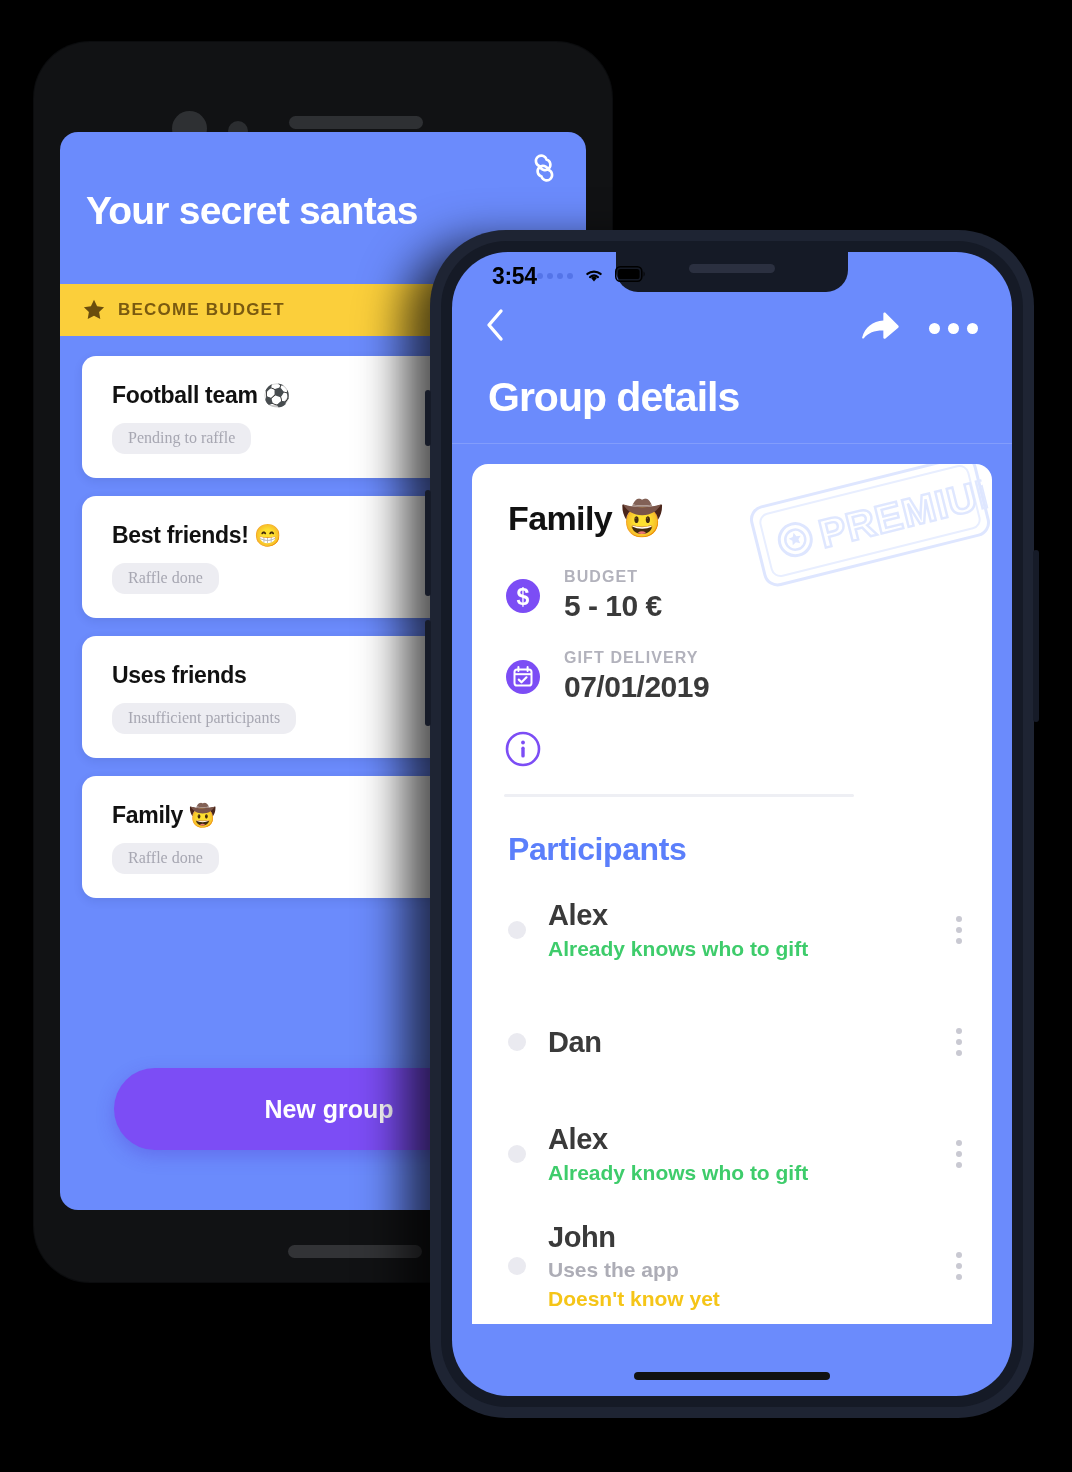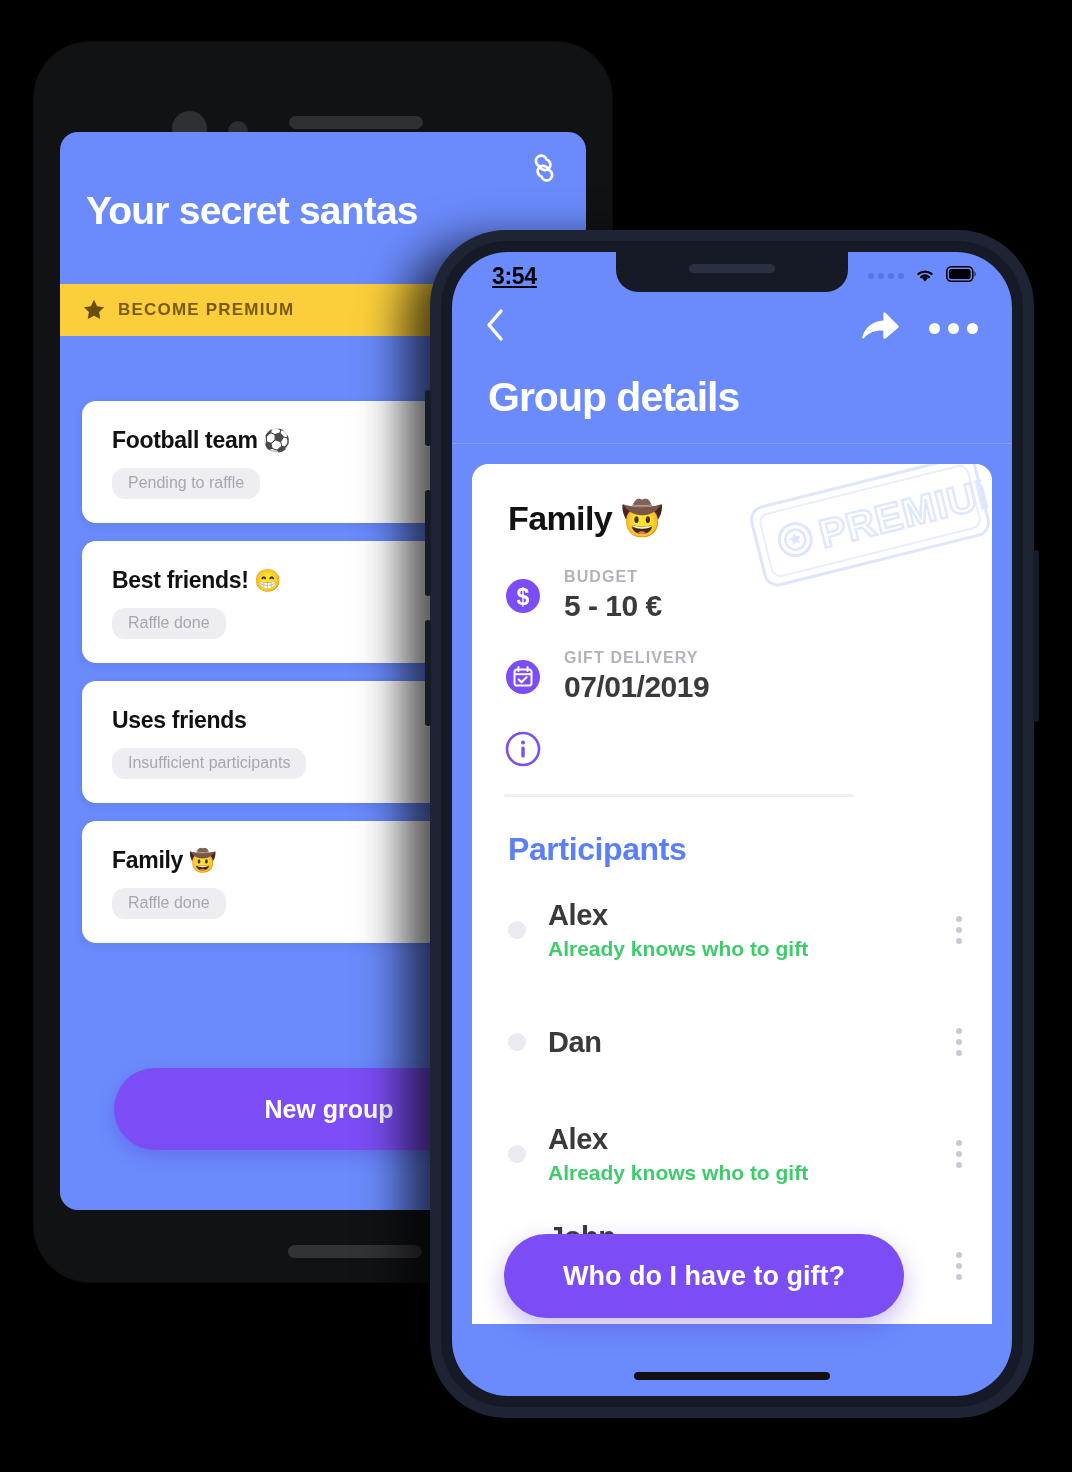--- a/index.html
+++ b/index.html
@@ -40,35 +40,36 @@
     white-space:nowrap;
   }
   .premium-banner {
     position:absolute; left:0; top:152px; width:526px; height:52px;
     background:#FBCF3B; display:flex; align-items:center; padding-left:22px; gap:12px;
   }
   .premium-banner .star { width:24px; height:24px; flex:none; }
   .premium-banner .pb-label {
     font-size:17px; font-weight:bold; letter-spacing:1.2px; color:#7A5A10;
   }
-  .group-list { position:absolute; left:0; top:224px; width:526px;margin-top:45px; }
+  .group-list { position:absolute; left:0; top:224px; width:526px; }
   .group-card {
     position:relative; margin:0 0 18px 22px;
     width:520px; min-height:122px;
     background:#fff; border-radius:14px;
     padding:26px 0 20px 30px;
     box-shadow:0 3px 10px rgba(20,30,80,.10);
   }
   .gc-name { font-size:23px; font-weight:bold; color:#111; letter-spacing:-0.3px; }
   .gc-name .emo { font-size:22px; }
   .gc-chip {
     display:inline-block; margin-top:14px;
     background:#EDEDF2; color:#A7A7B2;
     border-radius:13px; padding:6px 16px 7px;
     font-size:16px;
+    font-family:Liberation Serif, serif;
   }
   .new-group-btn {
     position:absolute; left:54px; top:936px;
     width:490px; height:82px;
     background:#7C4DF5; border-radius:41px;
     color:#fff; font-size:25px; font-weight:bold;
     display:flex; align-items:center; justify-content:center;
     padding-right:60px;
     box-shadow:0 6px 18px rgba(80,40,200,.28);
   }
@@ -98,22 +99,22 @@
     border-bottom-left-radius:22px; border-bottom-right-radius:22px;
     z-index:40;
   }
   .notch .speaker { position:absolute; left:50%; transform:translateX(-50%); top:12px; width:86px; height:9px; border-radius:5px; background:#2b3040; }
   .fp-btn { position:absolute; background:#161b28; border-radius:4px; }
   .fp-btn.left { left:-5px; width:6px; }
   .fp-btn.right { right:-5px; width:6px; }
 
   .statusbar {
     position:relative; height:42px; z-index:45;
-    display:flex; align-items:center; justify-content:space-between;
-    padding:6px 34px 0 40px; color:#000;text-decoration:underline;
+    display:flex; align-items:center; justify-content:flex-start;
+    padding:6px 34px 0 40px; color:#000;
   }
   .sb-time { font-size:23px; font-weight:bold; letter-spacing:-0.3px; }
   .sb-right { display:flex; align-items:center; gap:9px; }
   .sb-dots { display:flex; gap:4px; }
   .sb-dots i { width:6px; height:6px; border-radius:50%; background:#5474e8; display:block; }
 
   .fp-nav { position:relative; height:74px; padding:14px 34px 0 32px; display:flex; align-items:flex-start; justify-content:space-between; }
   .nav-right { display:flex; align-items:center; gap:30px; margin-top:4px;}
   .dots3 { display:flex; gap:8px; }
   .dots3 i { width:11px; height:11px; border-radius:50%; background:#fff; display:block; }
@@ -187,21 +188,21 @@
         </span>
         <div class="bp-title">Your secret santas</div>
       </div>
 
       <div class="premium-banner">
         <span class="star">
           <svg viewBox="0 0 24 24" width="24" height="24">
             <path fill="#6A4D0D" d="M12 1.8l3.1 6.4 7 1-5 4.9 1.2 7-6.3-3.3-6.3 3.3 1.2-7-5-4.9 7-1z"></path>
           </svg>
         </span>
-        <span class="pb-label">BECOME PREMIUM</span>
+        <span class="pb-label">BECOME BUDGET</span>
       </div>
 
       <div class="group-list">
         <div class="group-card">
           <div class="gc-name"><span>Football team</span> <span class="emo">⚽</span></div>
           <div class="gc-chip">Pending to raffle</div>
         </div>
         <div class="group-card">
           <div class="gc-name"><span>Best friends!</span> <span class="emo">😁</span></div>
           <div class="gc-chip">Raffle done</div>
@@ -393,18 +394,17 @@
             </span>
             <span class="pmenu">
                 <i></i>
                 <i></i>
                 <i></i>
               </span>
           </div>
         </div>
       </div>
 
-      <div class="cta-btn">Who do I have to gift?</div>
       <div class="fp-homebar"></div>
     </div>
   </div>
 
 </div>
 
 </body></html>

